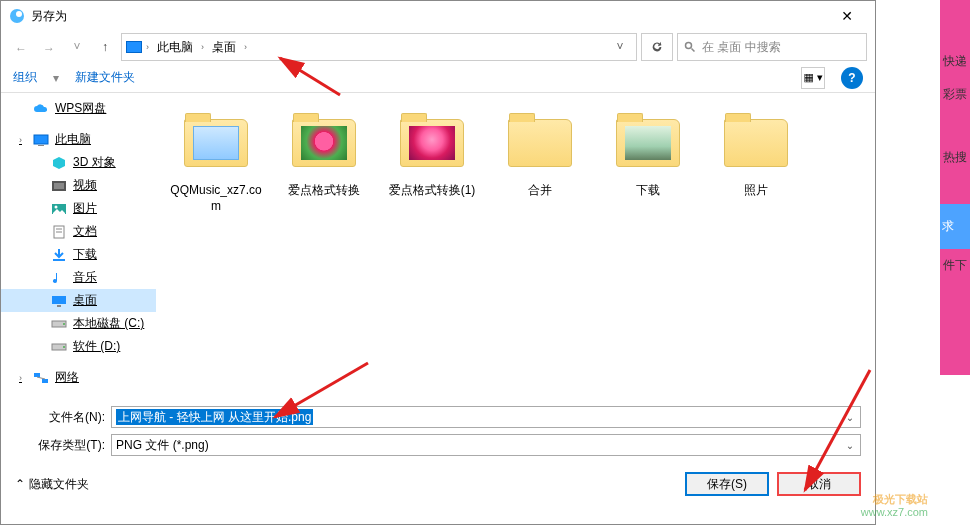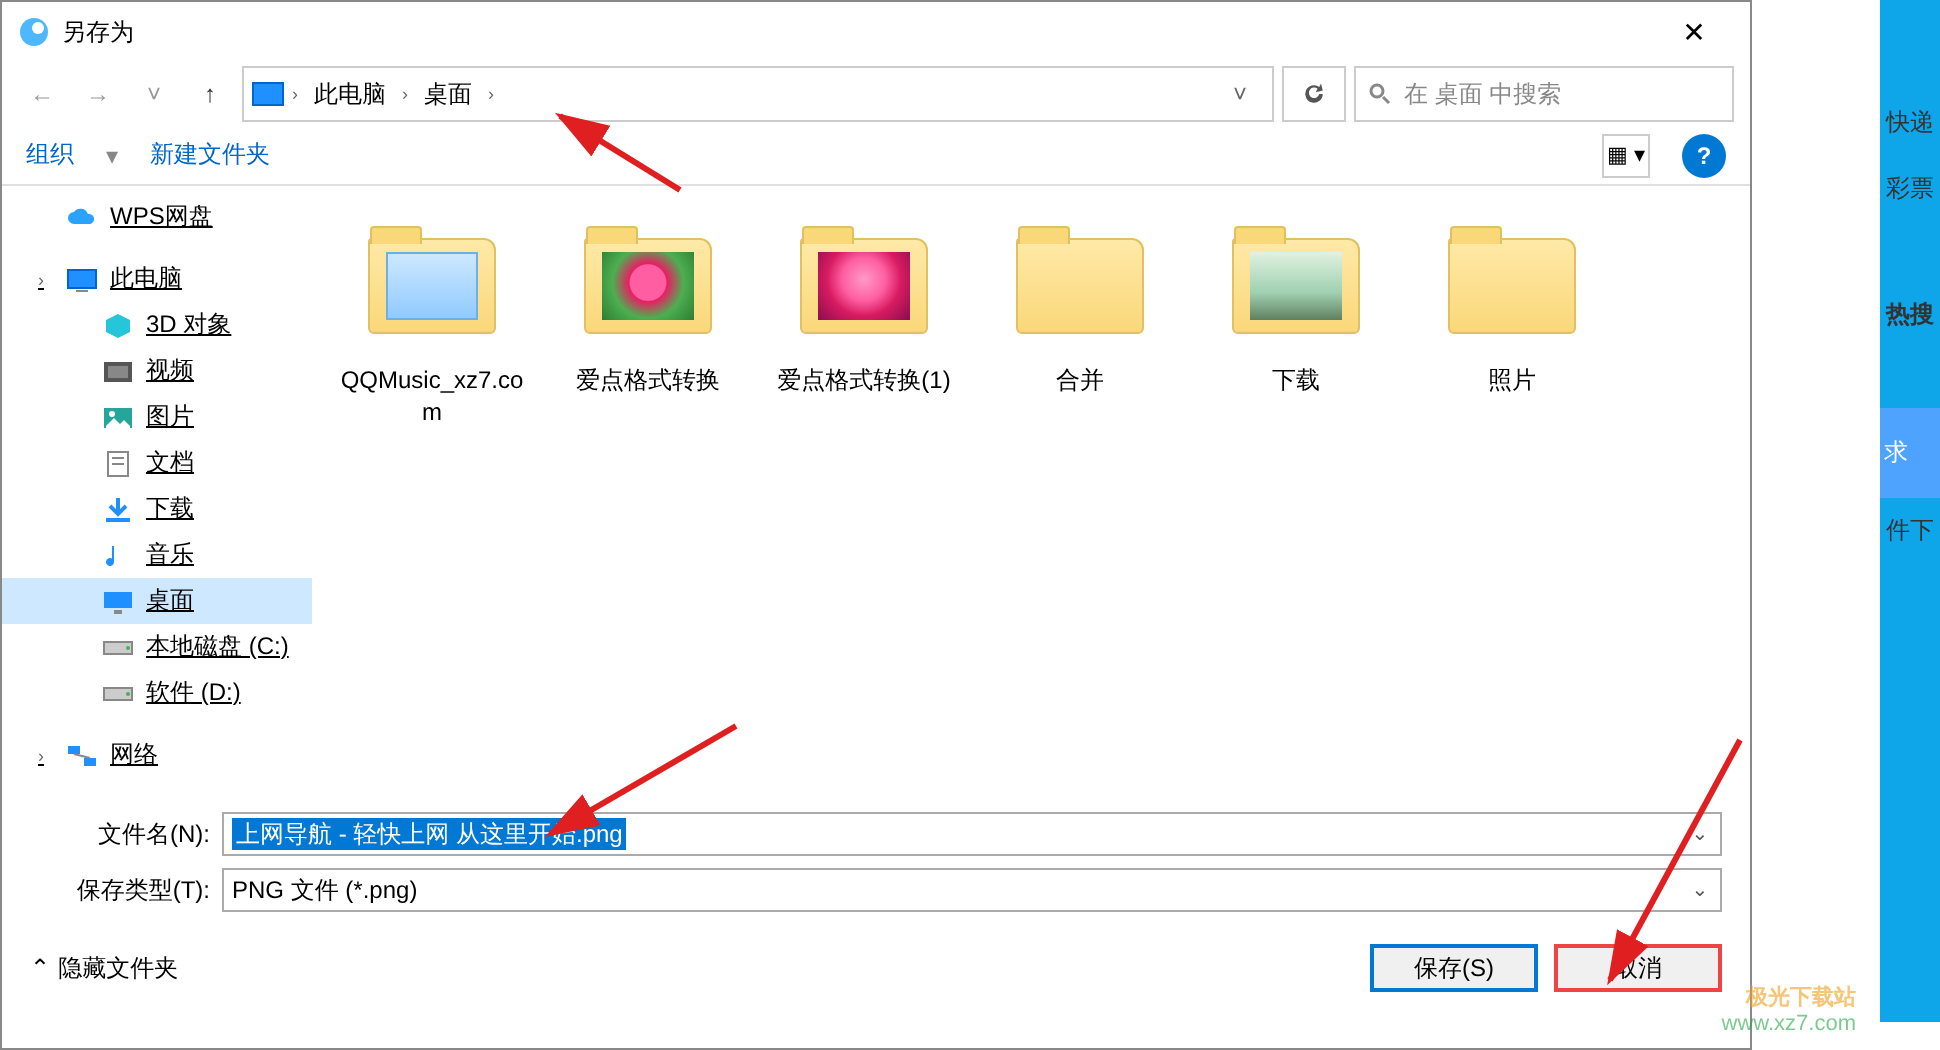--- a/index.html
+++ b/index.html
@@ -59,21 +59,21 @@
 .form-row .finput .selected-text { background: #0078d4; color: #fff; padding: 1px 2px; }
 .form-row .finput .drop { position: absolute; right: 2px; width: 16px; text-align: center; color: #555; font-size: 10px; }
 
 .footer { display: flex; align-items: center; padding: 6px 14px 10px 14px; }
 .footer .hide-folders { display: flex; align-items: center; gap: 4px; cursor: pointer; }
 .footer .spacer { flex: 1; }
 .footer .btn { width: 84px; height: 24px; border: 2px solid #ef4444; background: #f0f0f0; display: flex; align-items: center; justify-content: center; cursor: pointer; margin-left: 8px; }
 .footer .btn.primary { border: 2px solid #0078d4; }
 
 
-.rightpanel { position: absolute; right: 0; top: 0; width: 30px; height: 511px; background: #0ea5e9; display: flex; flex-direction: column; align-items: center; padding-top: 45px; font-size: 12px; }
+.rightpanel { position: absolute; right: 0; top: 0; width: 30px; height: 375px; background: #ec4899; display: flex; flex-direction: column; align-items: center; padding-top: 45px; font-size: 12px; }
 .rightpanel .rp-item { writing-mode: horizontal-tb; padding: 8px 2px; color: #333; text-align: center; }
 .rightpanel .rp-blue { background: #4da3ff; color: #fff; width: 100%; padding: 14px 2px; }
 
 
 .arrow { position: absolute; pointer-events: none; }
 
 
 .watermark { position: absolute; right: 42px; bottom: 6px; opacity: 0.6; font-size: 11px; color: #28a745; text-align: right; line-height: 1.2; }
 .watermark .w1 { color: #f0a020; font-weight: bold; }
 </style>
@@ -316,21 +316,21 @@
     <span class="spacer"></span>
     <div class="btn primary">保存(S)</div>
     <div class="btn">取消</div>
   </div>
 
 </div>
 
 <div class="rightpanel">
   <div class="rp-item">快递</div>
   <div class="rp-item">彩票</div>
-  <div class="rp-item" style="margin-top:30px;font-weight:bold">热搜</div>
+  <div class="rp-item" style="margin-top:30px;font-weight:normal">热搜</div>
   <div class="rp-blue" style="margin-top:30px">求</div>
   <div class="rp-item">件下</div>
 </div>
 
 <svg class="arrow" style="left:0;top:0" width="940" height="525">
   <defs>
       <marker id="ah" markerWidth="10" markerHeight="10" refX="8" refY="3" orient="auto">
         <path d="M0,0 L0,6 L9,3 z" fill="#e02020"></path>
       </marker>
     </defs>

